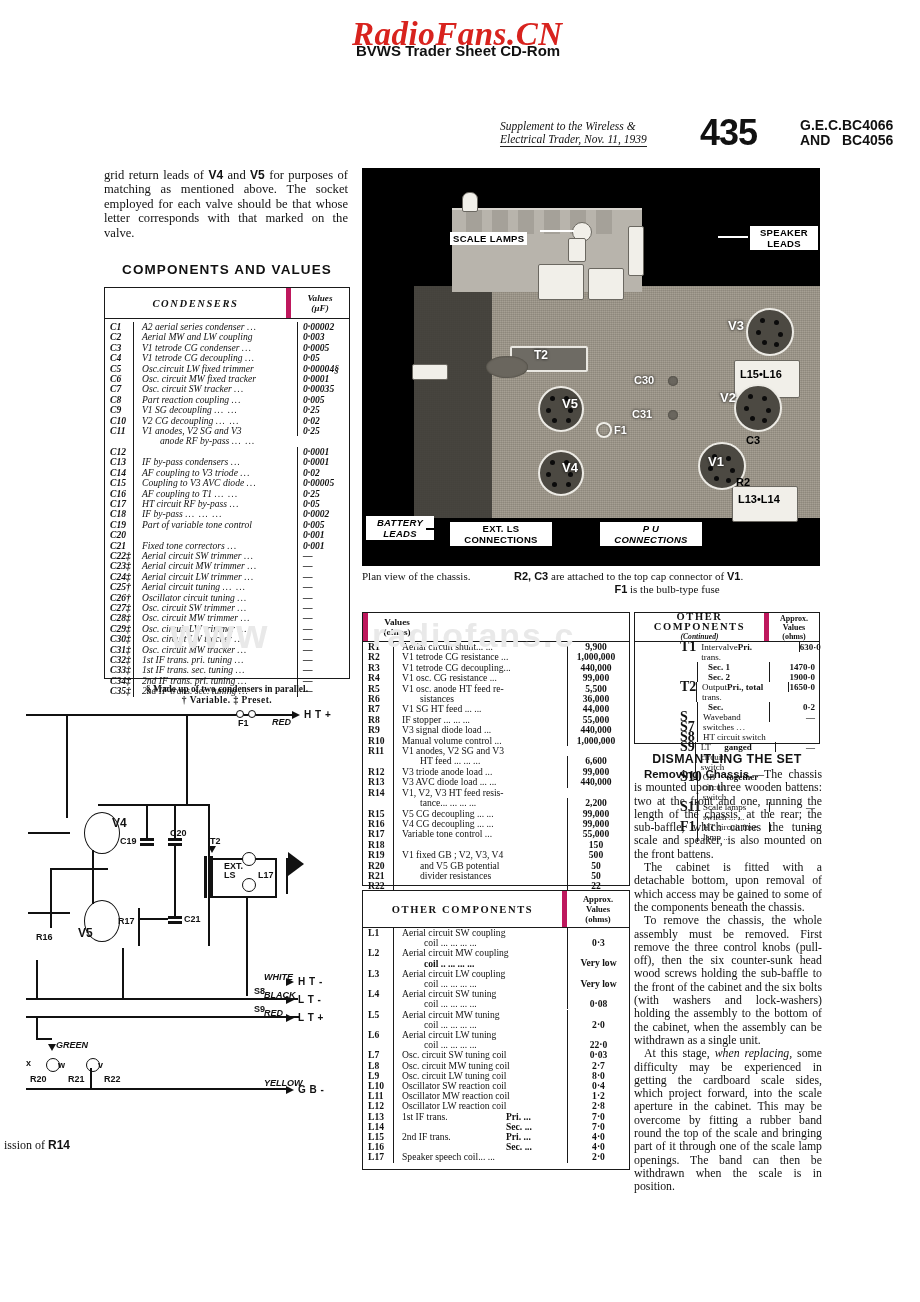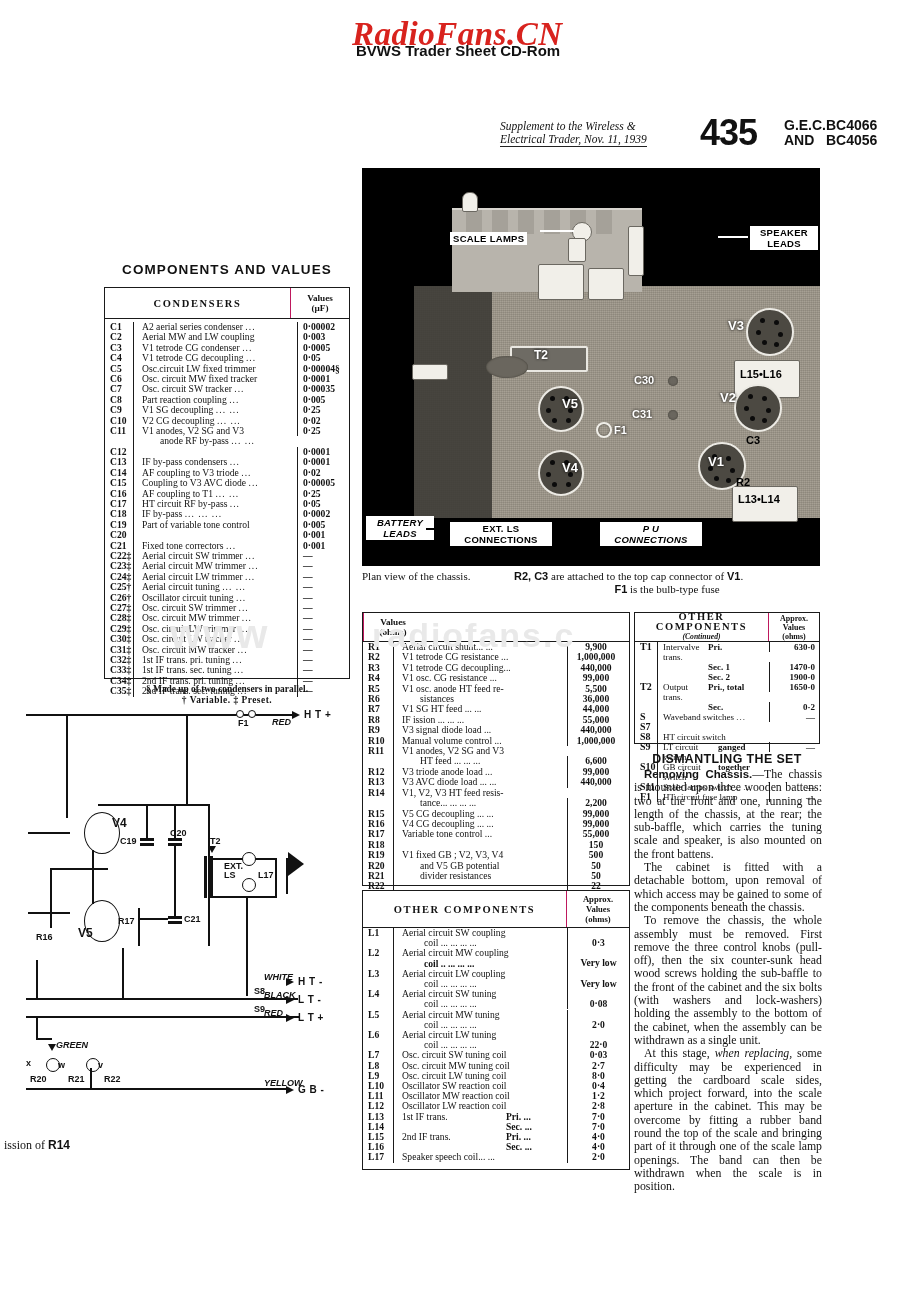--- a/index.html
+++ b/index.html
@@ -10,48 +10,48 @@
   .wm{position:absolute;left:0;top:8px;width:920px;height:92px;}
   .wm-title{position:absolute;left:352px;top:8px;font-family:"Liberation Serif",serif;font-weight:bold;font-style:italic;
             font-size:33px;color:#d8231e;letter-spacing:.5px;}
   .wm-sub{position:absolute;left:356px;top:34px;font-family:"Liberation Sans",sans-serif;font-weight:bold;font-size:15px;color:#111;}
   .wm-cn{position:absolute;left:318px;top:50px;font-family:"DejaVu Sans",sans-serif;font-weight:bold;font-size:33px;color:#e2241d;letter-spacing:4px;}
 
   
   .supp{position:absolute;left:500px;top:120px;width:180px;font-family:"Liberation Serif",serif;font-style:italic;font-size:11.5px;line-height:13px;}
   .supp .l2{border-bottom:1px solid #222;display:inline-block;padding-bottom:0px;}
   .bignum{position:absolute;left:700px;top:112px;font-family:"Liberation Sans",sans-serif;font-weight:bold;font-size:36px;letter-spacing:-1px;}
-  .model{position:absolute;left:784px;top:118px;font-family:"Liberation Sans",sans-serif;font-weight:bold;font-size:14px;line-height:15px;}
+  .model{position:absolute;left:800px;top:118px;font-family:"Liberation Sans",sans-serif;font-weight:bold;font-size:14px;line-height:15px;}
   .model span.k{display:inline-block;width:42px;}
 
   
   .intro{position:absolute;left:104px;top:168px;width:244px;font-size:12.6px;line-height:14.4px;text-align:justify;
          font-family:"Liberation Serif",serif;}
   .intro b{font-family:"Liberation Sans",sans-serif;font-size:12px;}
   .cv-head{position:absolute;left:104px;top:262px;width:246px;text-align:center;
            font-family:"Liberation Sans",sans-serif;font-weight:bold;font-size:13.5px;letter-spacing:1.1px;}
 
   
   .tbl{position:absolute;border:1px solid #1a1a1a;background:#fff;box-sizing:border-box;}
   .tbl .thead{display:flex;border-bottom:1px solid #1a1a1a;}
   .tbl .th-main{flex:1;text-align:center;font-family:"Liberation Serif",serif;font-weight:bold;
                 letter-spacing:1.6px;font-size:10.5px;display:flex;align-items:center;justify-content:center;}
-  .tbl .th-val{width:58px;border-left:1px solid #be185d;text-align:center;font-weight:bold;font-size:9.2px;line-height:10px;
+  .tbl .th-val{width:58px;border-left:5px solid #be185d;text-align:center;font-weight:bold;font-size:9.2px;line-height:10px;
                display:flex;flex-direction:column;align-items:center;justify-content:center;padding:2px 0;}
   .rows{position:relative;}
   .row{display:flex;align-items:flex-start;font-size:9.6px;line-height:10.4px;}
   .row .ref{width:26px;padding-left:5px;font-weight:bold;box-sizing:border-box;}
   .row .sep{width:1px;background:#1a1a1a;align-self:stretch;}
   .row .desc{flex:1;padding-left:8px;padding-right:3px;box-sizing:border-box;}
   .row .val{width:58px;border-left:1px solid #1a1a1a;text-align:right;padding-right:6px;box-sizing:border-box;font-weight:bold;}
   .row.cont .ref{visibility:hidden;}
   .dots{letter-spacing:1px;}
 
   
-  #tbl-cond{left:104px;top:287px;width:246px;height:392px;}
+  #tbl-cond{left:104px;top:287px;width:246px;height:392px;font-style:italic;}
   #tbl-cond .thead{height:30px;}
   #tbl-cond .rows{padding-top:3px;}
   #tbl-cond .row .ref{width:28px;}
   #tbl-cond .row .val{width:52px;text-align:left;padding-left:5px;border-left:1px solid #1a1a1a;font-weight:bold;}
 
   .footnote{position:absolute;left:104px;top:684px;width:246px;text-align:center;font-size:9.4px;line-height:11px;font-weight:bold;}
   .footnote .l2{letter-spacing:.5px;}
 
   
   #tbl-res{left:362px;top:612px;width:268px;height:274px;}
@@ -67,21 +67,21 @@
   #tbl-oc .row .ref{width:30px;}
   #tbl-oc .row .val{width:62px;text-align:center;padding-right:0;}
 
   
   #tbl-occ{left:634px;top:612px;width:186px;height:132px;}
   #tbl-occ .thead{height:28px;}
   #tbl-occ .th-main{flex-direction:column;line-height:10px;}
   #tbl-occ .th-main .sm{font-weight:bold;font-style:italic;font-size:7.6px;letter-spacing:0;}
   #tbl-occ .th-val{width:50px;font-size:8px;line-height:9px;}
   #tbl-occ .row{font-size:9px;line-height:10px;}
-  #tbl-occ .row .ref{width:22px;font-size:10px;}
+  #tbl-occ .row .ref{width:22px;font-size:14px;margin-left:40px;}
   #tbl-occ .row .desc{padding-left:5px;}
   #tbl-occ .row .val{width:50px;text-align:right;padding-right:4px;}
   .subcol{display:flex;}
   .subcol .sc-l{flex:1;}
   .subcol .sc-r{width:58px;font-weight:bold;}
 
   
   .photo{position:absolute;left:362px;top:168px;width:458px;height:398px;background:#000;overflow:hidden;}
   .chassis{position:absolute;left:52px;top:118px;width:406px;height:232px;
            background:repeating-linear-gradient(0deg,#cfcbc3 0px,#cfcbc3 1px,#bdb9b1 1px,#bdb9b1 2px),
@@ -145,20 +145,21 @@
   <div class="supp">
     <div>Supplement to the Wireless &amp;</div>
     <div class="l2">Electrical Trader, Nov. 11, 1939</div>
   </div>
   <div class="bignum">435</div>
   <div class="model">
     <div><span class="k">G.E.C.</span><span>BC4066</span></div>
     <div><span class="k">AND</span><span>BC4056</span></div>
   </div>
 
+  <div class="intro">grid return leads of <b>V4</b> and <b>V5</b> for purposes of matching as mentioned above. The socket employed for each valve should be that whose letter corresponds with that marked on the valve.</div>
   <div class="cv-head">COMPONENTS AND VALUES</div>
 
   <div class="tbl" id="tbl-cond">
     <div class="thead">
       <div class="th-main">CONDENSERS</div>
       <div class="th-val">
         <span>Values</span>
         <span>(µF)</span>
       </div>
     </div>
@@ -547,21 +548,21 @@
         </div>
         <div class="row">
           <div class="ref">R7</div>
           <div class="sep"></div>
           <div class="desc" style="">V1 SG HT feed      ...      ...</div>
           <div class="val">44,000</div>
         </div>
         <div class="row">
           <div class="ref">R8</div>
           <div class="sep"></div>
-          <div class="desc" style="">IF ission   ...     ...     ...</div>
+          <div class="desc" style="">IF stopper   ...     ...     ...</div>
           <div class="val">55,000</div>
         </div>
         <div class="row">
           <div class="ref">R9</div>
           <div class="sep"></div>
           <div class="desc" style="">V3 signal diode load       ...</div>
           <div class="val">440,000</div>
         </div>
         <div class="row">
           <div class="ref">R10</div>

